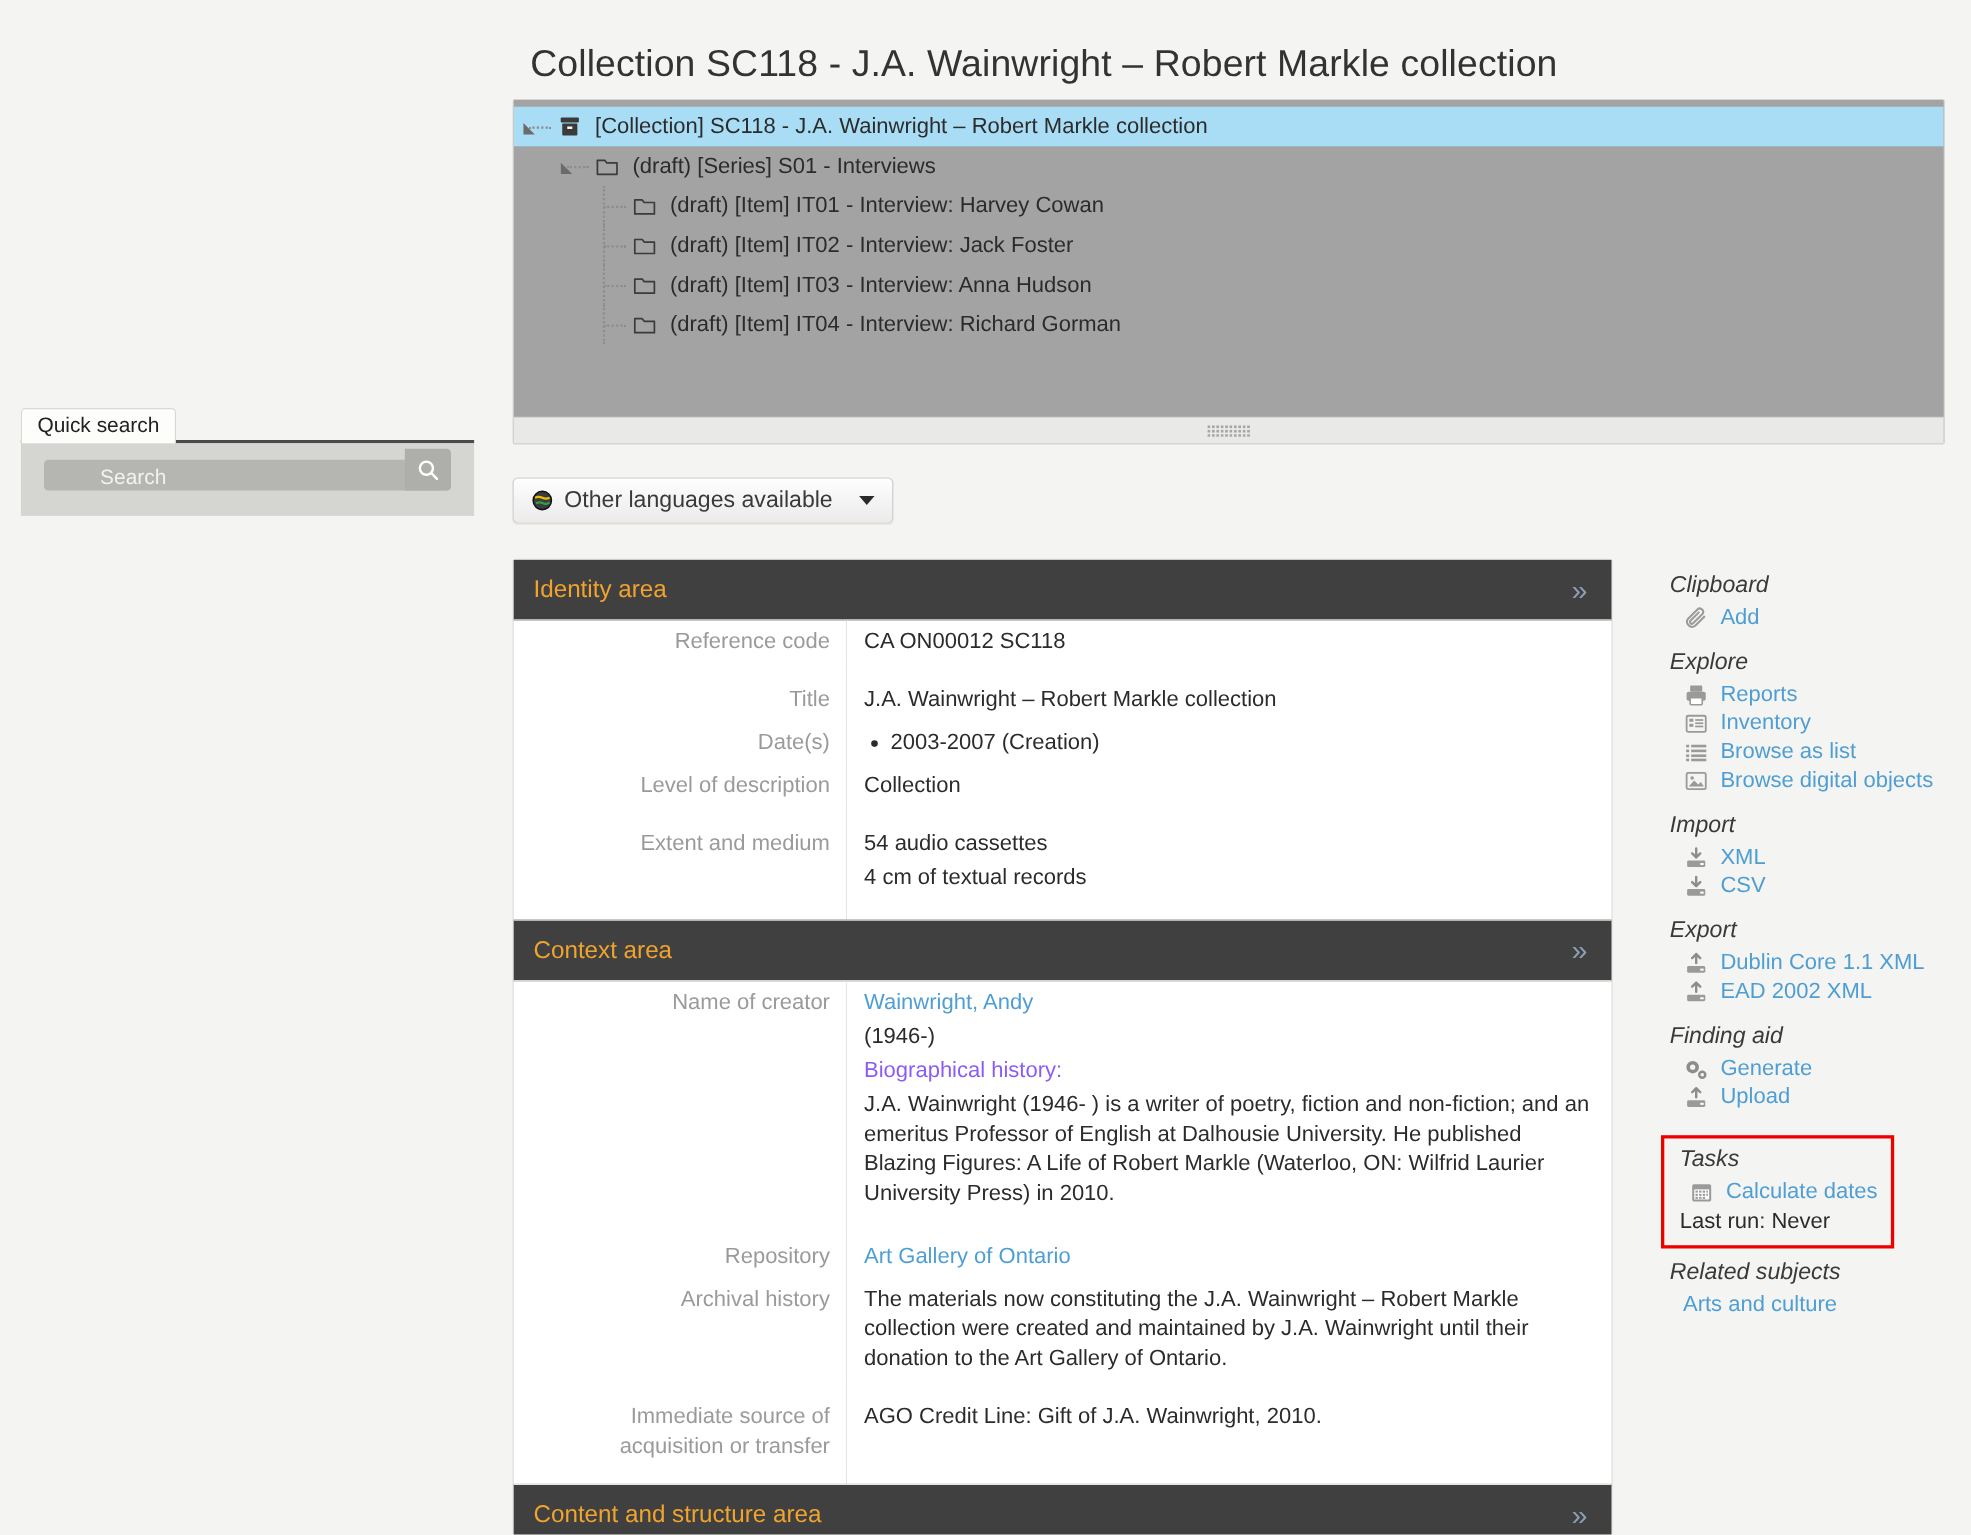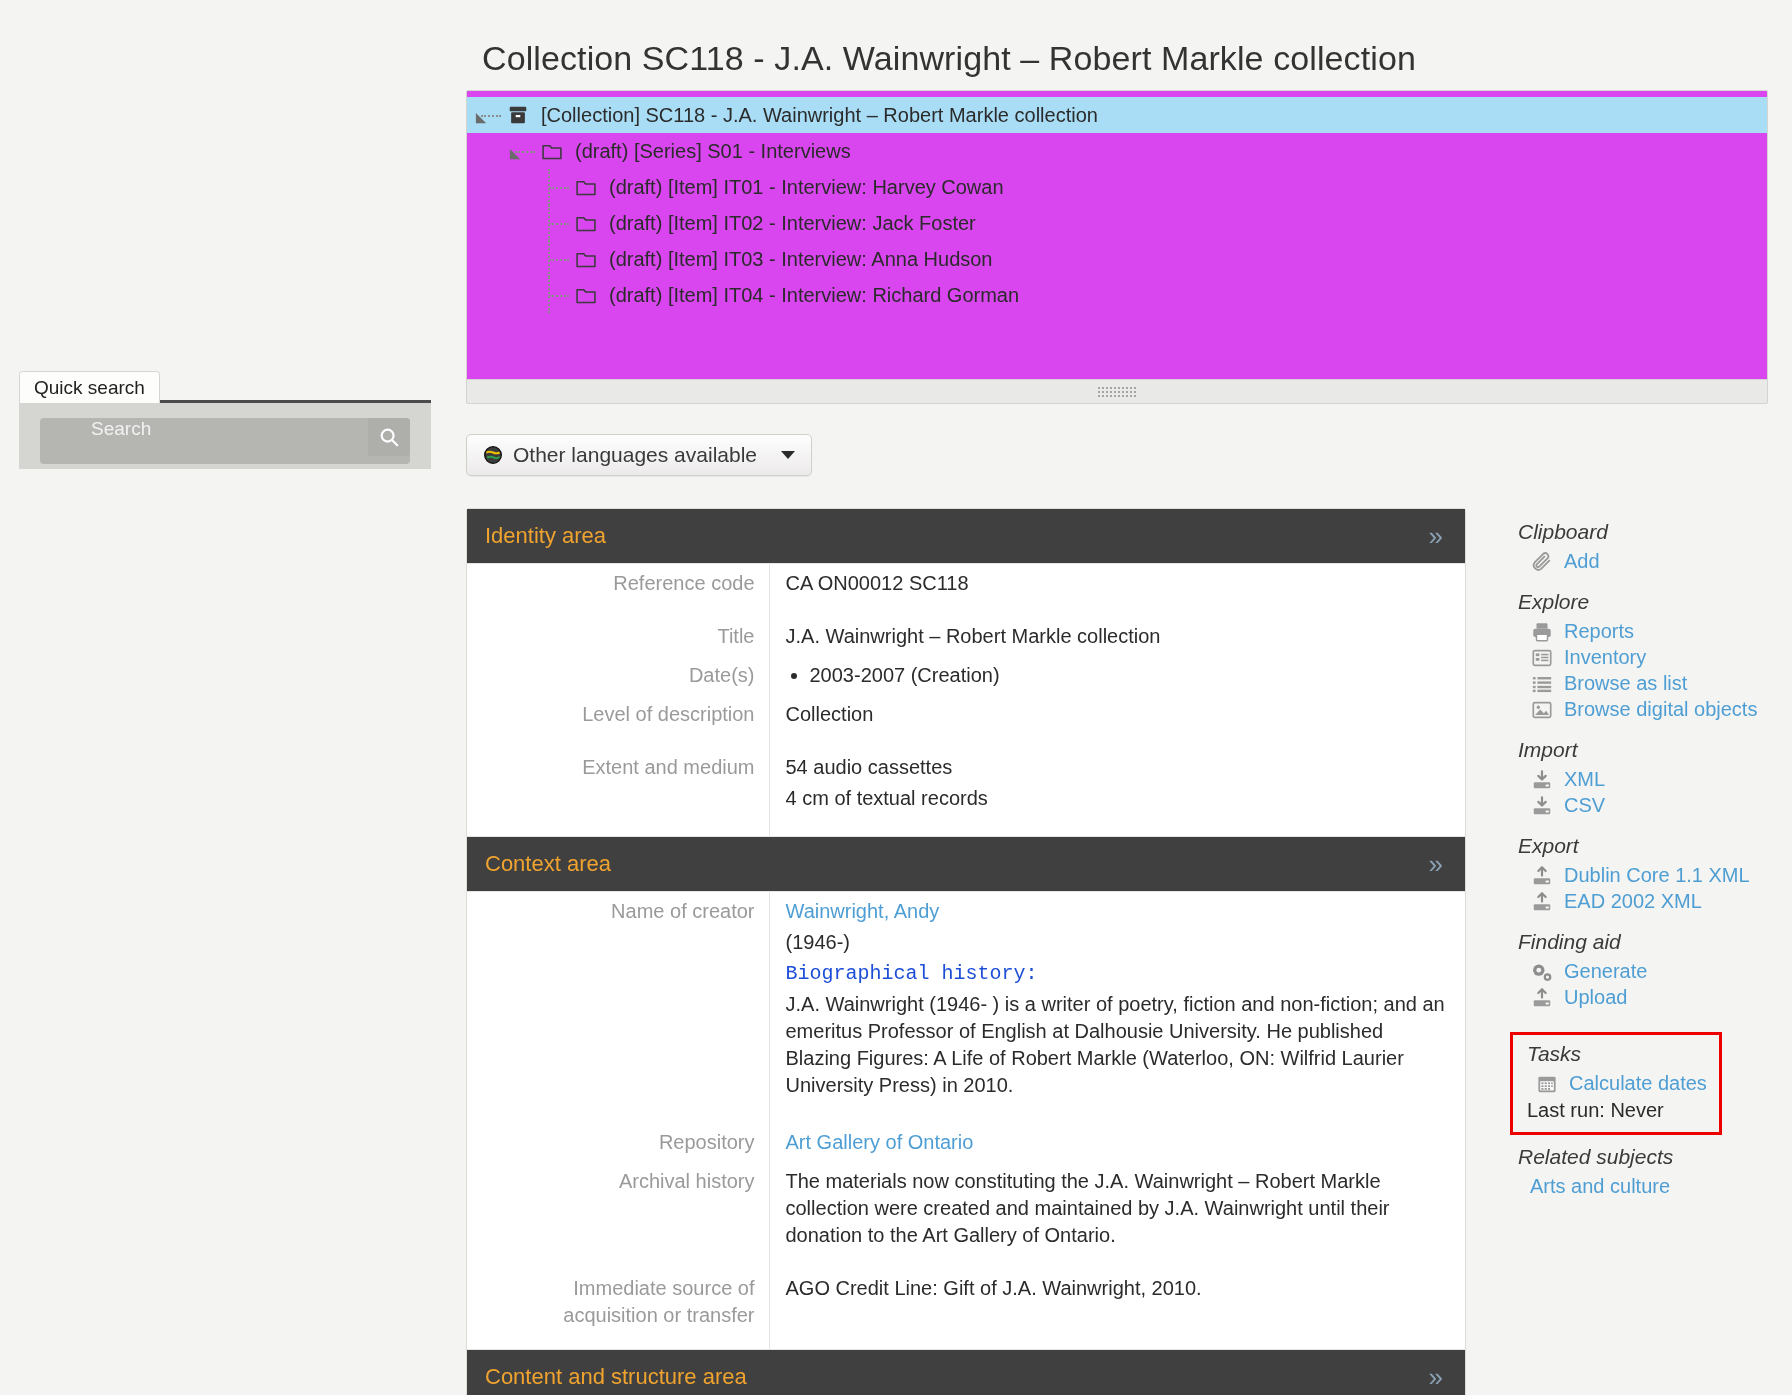--- a/index.html
+++ b/index.html
@@ -63,24 +63,24 @@
     font-size: 19px;
     color: #222;
     position: relative; top: 1px;
   }
   .qs-body {
     position: absolute; left: 19px; top: 403px; width: 412px; height: 66px;
     background: #d5d5d2;
   }
   .qs-inputwrap {
     position: absolute; left: 21px; top: 15px;
-    width: 370px; height: 46px;
+    width: 370px; height: 28px;
     background: #b5b5b2;
     border-radius: 4px;
-    display: flex; align-items: flex-start;
+    display: flex; align-items: flex-end;
   }
   .qs-input {
     flex: 1;
     border: none; outline: none; background: transparent;
     font-family: "Liberation Sans", sans-serif;
     font-size: 19px;
     color: #fff;
     padding: 0 12px 0 51px;
   }
   .qs-input::placeholder { color: #f2f2f2; opacity: 1; }
@@ -103,21 +103,21 @@
     font-weight: normal;
     margin: 12px;
     padding: 27px 0 0 10px;
     letter-spacing: .1px;
   }
 
   
   .treeview {
     position: absolute; left: 6px; top: 90px;
     width: 1302px; height: 314px;
-    background: #d946ef;
+    background: #a3a3a3;
     border: 1px solid #d4d4d0;
     border-radius: 2px;
   }
   .tree-scroll {
     position: absolute; left:0; top:0; right:0; bottom: 24px;
     overflow: hidden;
     padding: 6px 0 0 0;
   }
   .tree-row {
     display: flex; align-items: center;
@@ -215,21 +215,21 @@
   }
   .f-value {
     color: #2b2b2b;
     font-size: 20px;
     padding: 6px 16px 6px 16px !important;
     line-height: 1.35;
   }
   .f-value p { margin: 0 0 4px 0; }
   .f-value ul { margin: 0; padding-left: 24px; }
   .f-value li { margin: 0; }
-  .muted { color: #1d4ed8; font-family: Liberation Mono, monospace; }
+  .muted { color: #8b5cf6; }
   a.link { color: #4e9ed4; text-decoration: none; cursor: pointer; }
   .spacer-row td { height: 14px; }
   .section-sep { border-top: 1px solid #e4e4e0; }
 
   
   .rightbar {
     position: absolute; left: 1516px; top: 520px;
     width: 276px;
   }
   .rb-group-title {

